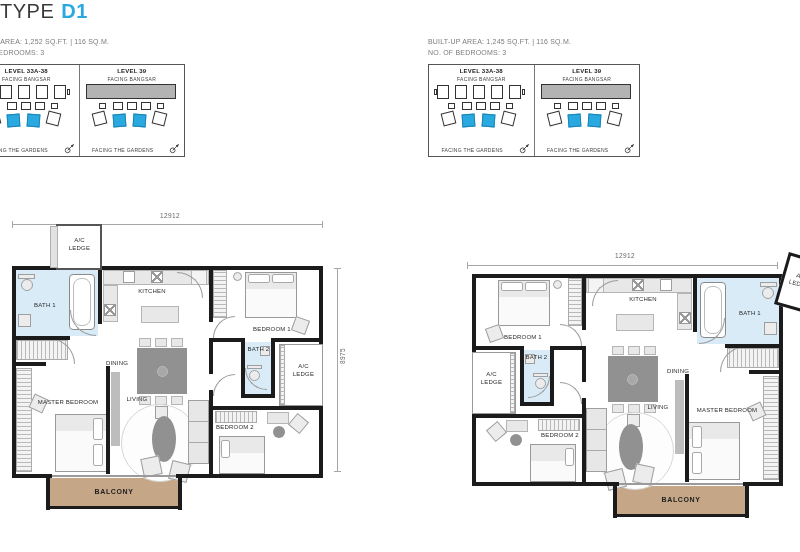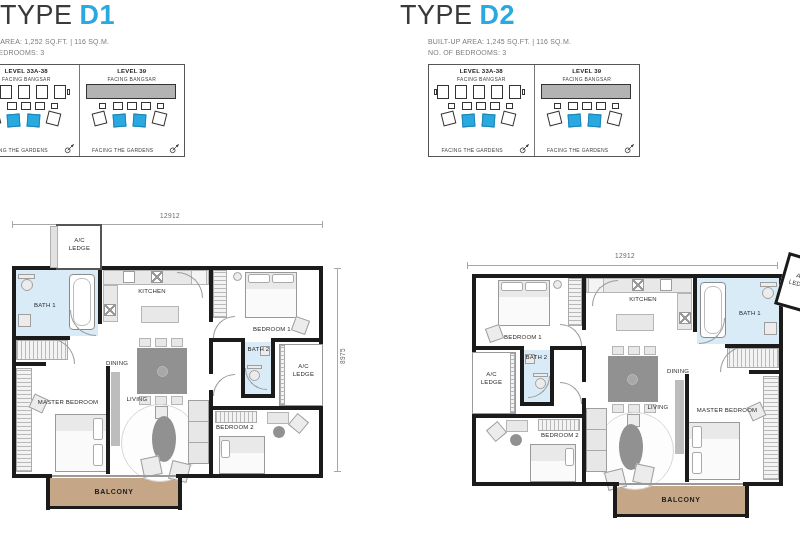--- a/index.html
+++ b/index.html
@@ -3,21 +3,21 @@
 <meta charset="utf-8">
 <style>
   html,body{margin:0;padding:0;background:#fff;}
   #screen{position:relative;width:800px;height:552px;overflow:hidden;background:#fff;
           font-family:"Liberation Sans",sans-serif;}
   #screen *{box-sizing:border-box;}
   section,div,span,i,svg{position:absolute;}
   i{display:block;font-style:normal;}
 
   
-  .type-title{font-size:27px;letter-spacing:.5px;color:#3a3a3a;font-weight:400;white-space:nowrap;}
+  .type-title{font-size:20px;letter-spacing:.5px;color:#3a3a3a;font-weight:400;white-space:nowrap;}
   .type-title .tcode{position:static;color:#29A9E0;font-weight:700;margin-left:7px;}
   .type-title .tprefix{position:static;}
   .type-info{font-size:7px;color:#7b7b7b;line-height:1.5;letter-spacing:.2px;white-space:nowrap;}
   .type-info div{position:static;}
 
   
   .kp-slot{width:212px;height:93px;}
   .kp-box{position:relative;width:212px;height:93px;border:1px solid #555;background:#fff;display:flex;}
   .kp-panel{position:relative;flex:1;padding-top:3px;}
   .kp-panel + .kp-panel{border-left:1px solid #777;}
@@ -255,23 +255,20 @@
         <span class="rlabel" style="left:92px;top:150px;width:40px">DINING</span>
         <span class="rlabel" style="left:112px;top:186px;width:40px">LIVING</span>
         <span class="rlabel" style="left:18px;top:189px;width:90px">MASTER BEDROOM</span>
         <span class="rlabel wrap" style="left:208px;top:214px;width:44px">BEDROOM 2</span>
         <span class="rlabel blabel" style="left:45px;top:277px;width:128px">BALCONY</span>
       </div>
     </div>
   </section>
 
   <section style="left:400px;top:0;width:400px;height:552px">
-    <h1 class="type-title" style="left:28px;top:6px;margin:0">
-      <span class="tprefix">TYPE</span><span class="tcode">D2</span>
-    </h1>
     <div class="type-info" style="left:28px;top:37px">
       <div>BUILT-UP AREA: 1,245 SQ.FT. | 116 SQ.M.</div>
       <div>NO. OF BEDROOMS: 3</div>
     </div>
 
     <div class="kp-slot" id="keyplan-slot-d2" style="left:28px;top:64px">
 
     <div class="kp-box" id="keyplan-box-d2">
         <div class="kp-panel">
           <div class="kp-level">LEVEL 33A-38</div>

